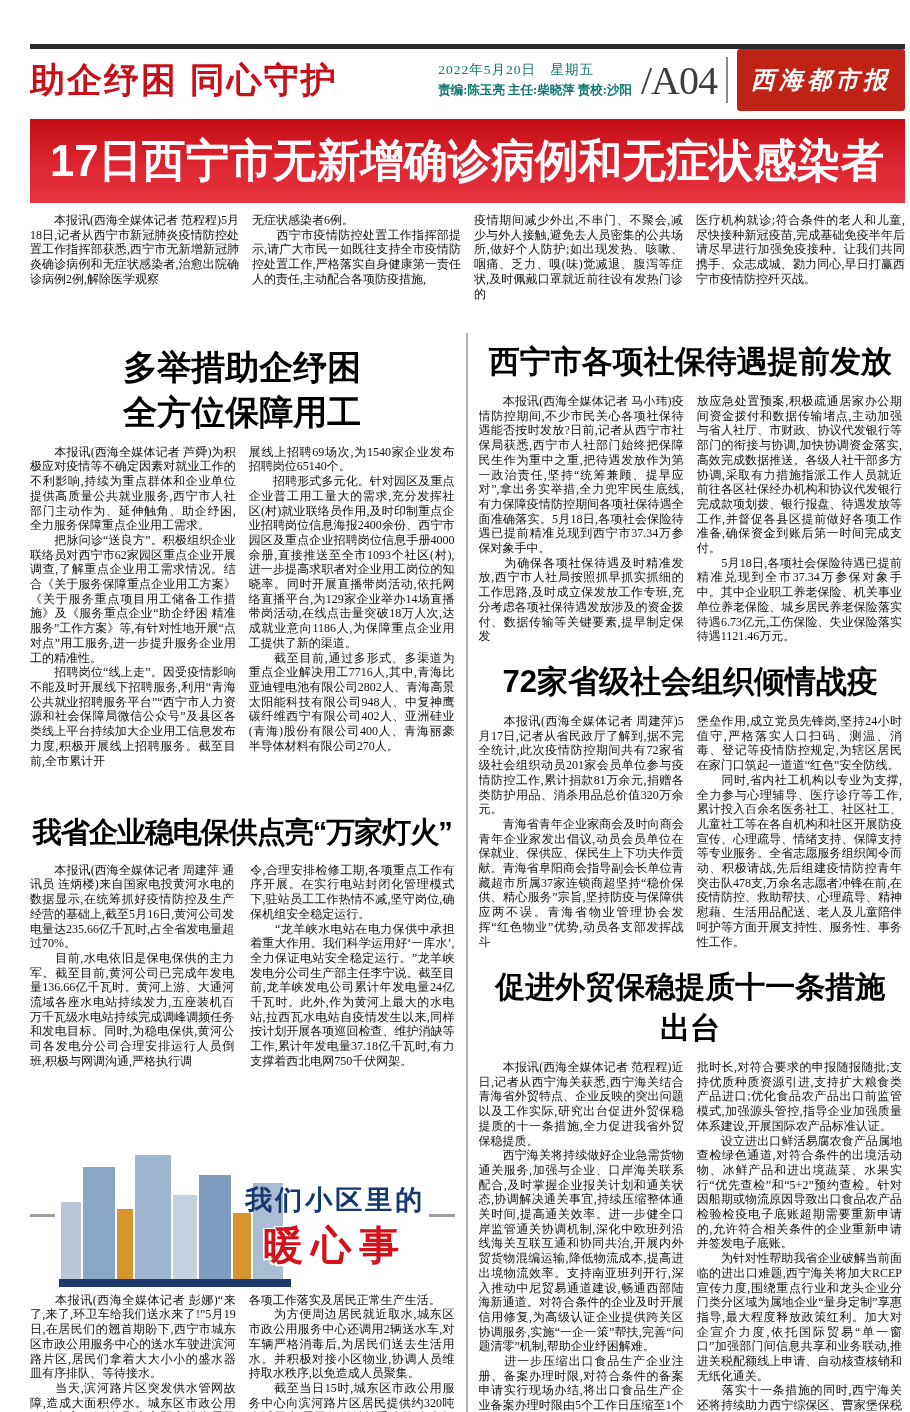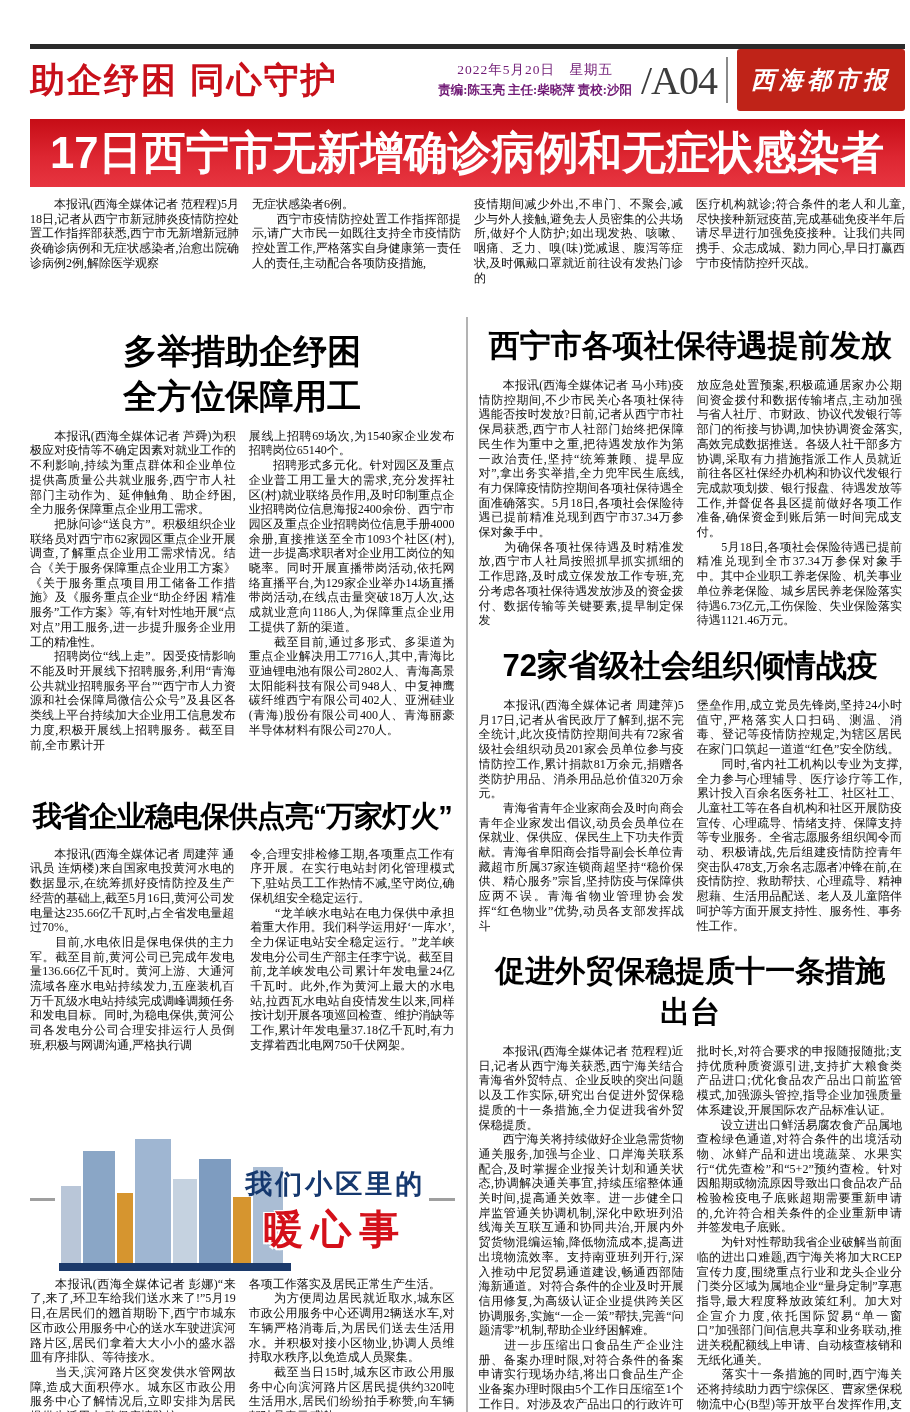--- a/index.html
+++ b/index.html
@@ -11,37 +11,37 @@
   .inner { margin:0 5px 0 30px; }
 
   
   .topbar { margin-top:44px; height:5px; background:#2b2b2b; }
   .header { display:flex; justify-content:space-between; align-items:center; height:62px; }
   .slogan {
     font-family:"Liberation Sans", sans-serif; font-weight:900;
     font-size:35px; color:#c8101a; letter-spacing:2px; white-space:nowrap;
   }
   .header-right { display:flex; align-items:center; gap:9px; }
-  .meta { text-align:center; line-height:1.55; color:#701a75; }
+  .meta { text-align:left; line-height:1.55; color:#0f766e; }
   .meta .date { font-size:13.5px; letter-spacing:1px; }
   .meta .credits { font-size:12.5px; font-weight:bold; }
   .pageno {
     font-family:"Liberation Serif", serif; font-size:40px; color:#3d3d3d;
     letter-spacing:-1px; white-space:nowrap;
   }
   .vline { width:2px; height:46px; background:#8a8a8a; }
   .masthead {
     background:#bf2318; color:#fff; font-weight:bold; font-style:italic;
     font-size:24px; letter-spacing:4px; padding:15px 14px; border-radius:3px;
     white-space:nowrap; font-family:"Liberation Sans", sans-serif;
   }
 
   
   .banner {
-    margin-top:8px; height:68px;
+    margin-top:8px; height:84px;
     background:linear-gradient(180deg,#c60d16 0%, #dd2631 55%, #e73540 100%);
     display:flex; align-items:center; justify-content:center;
   }
   .banner h1 {
     color:#fff; font-size:45px; font-weight:900; white-space:nowrap;
     font-family:"Liberation Sans", sans-serif; transform:scaleX(0.97); letter-spacing:0;
   }
 
   
   .body-cols { display:flex; gap:13px; }

